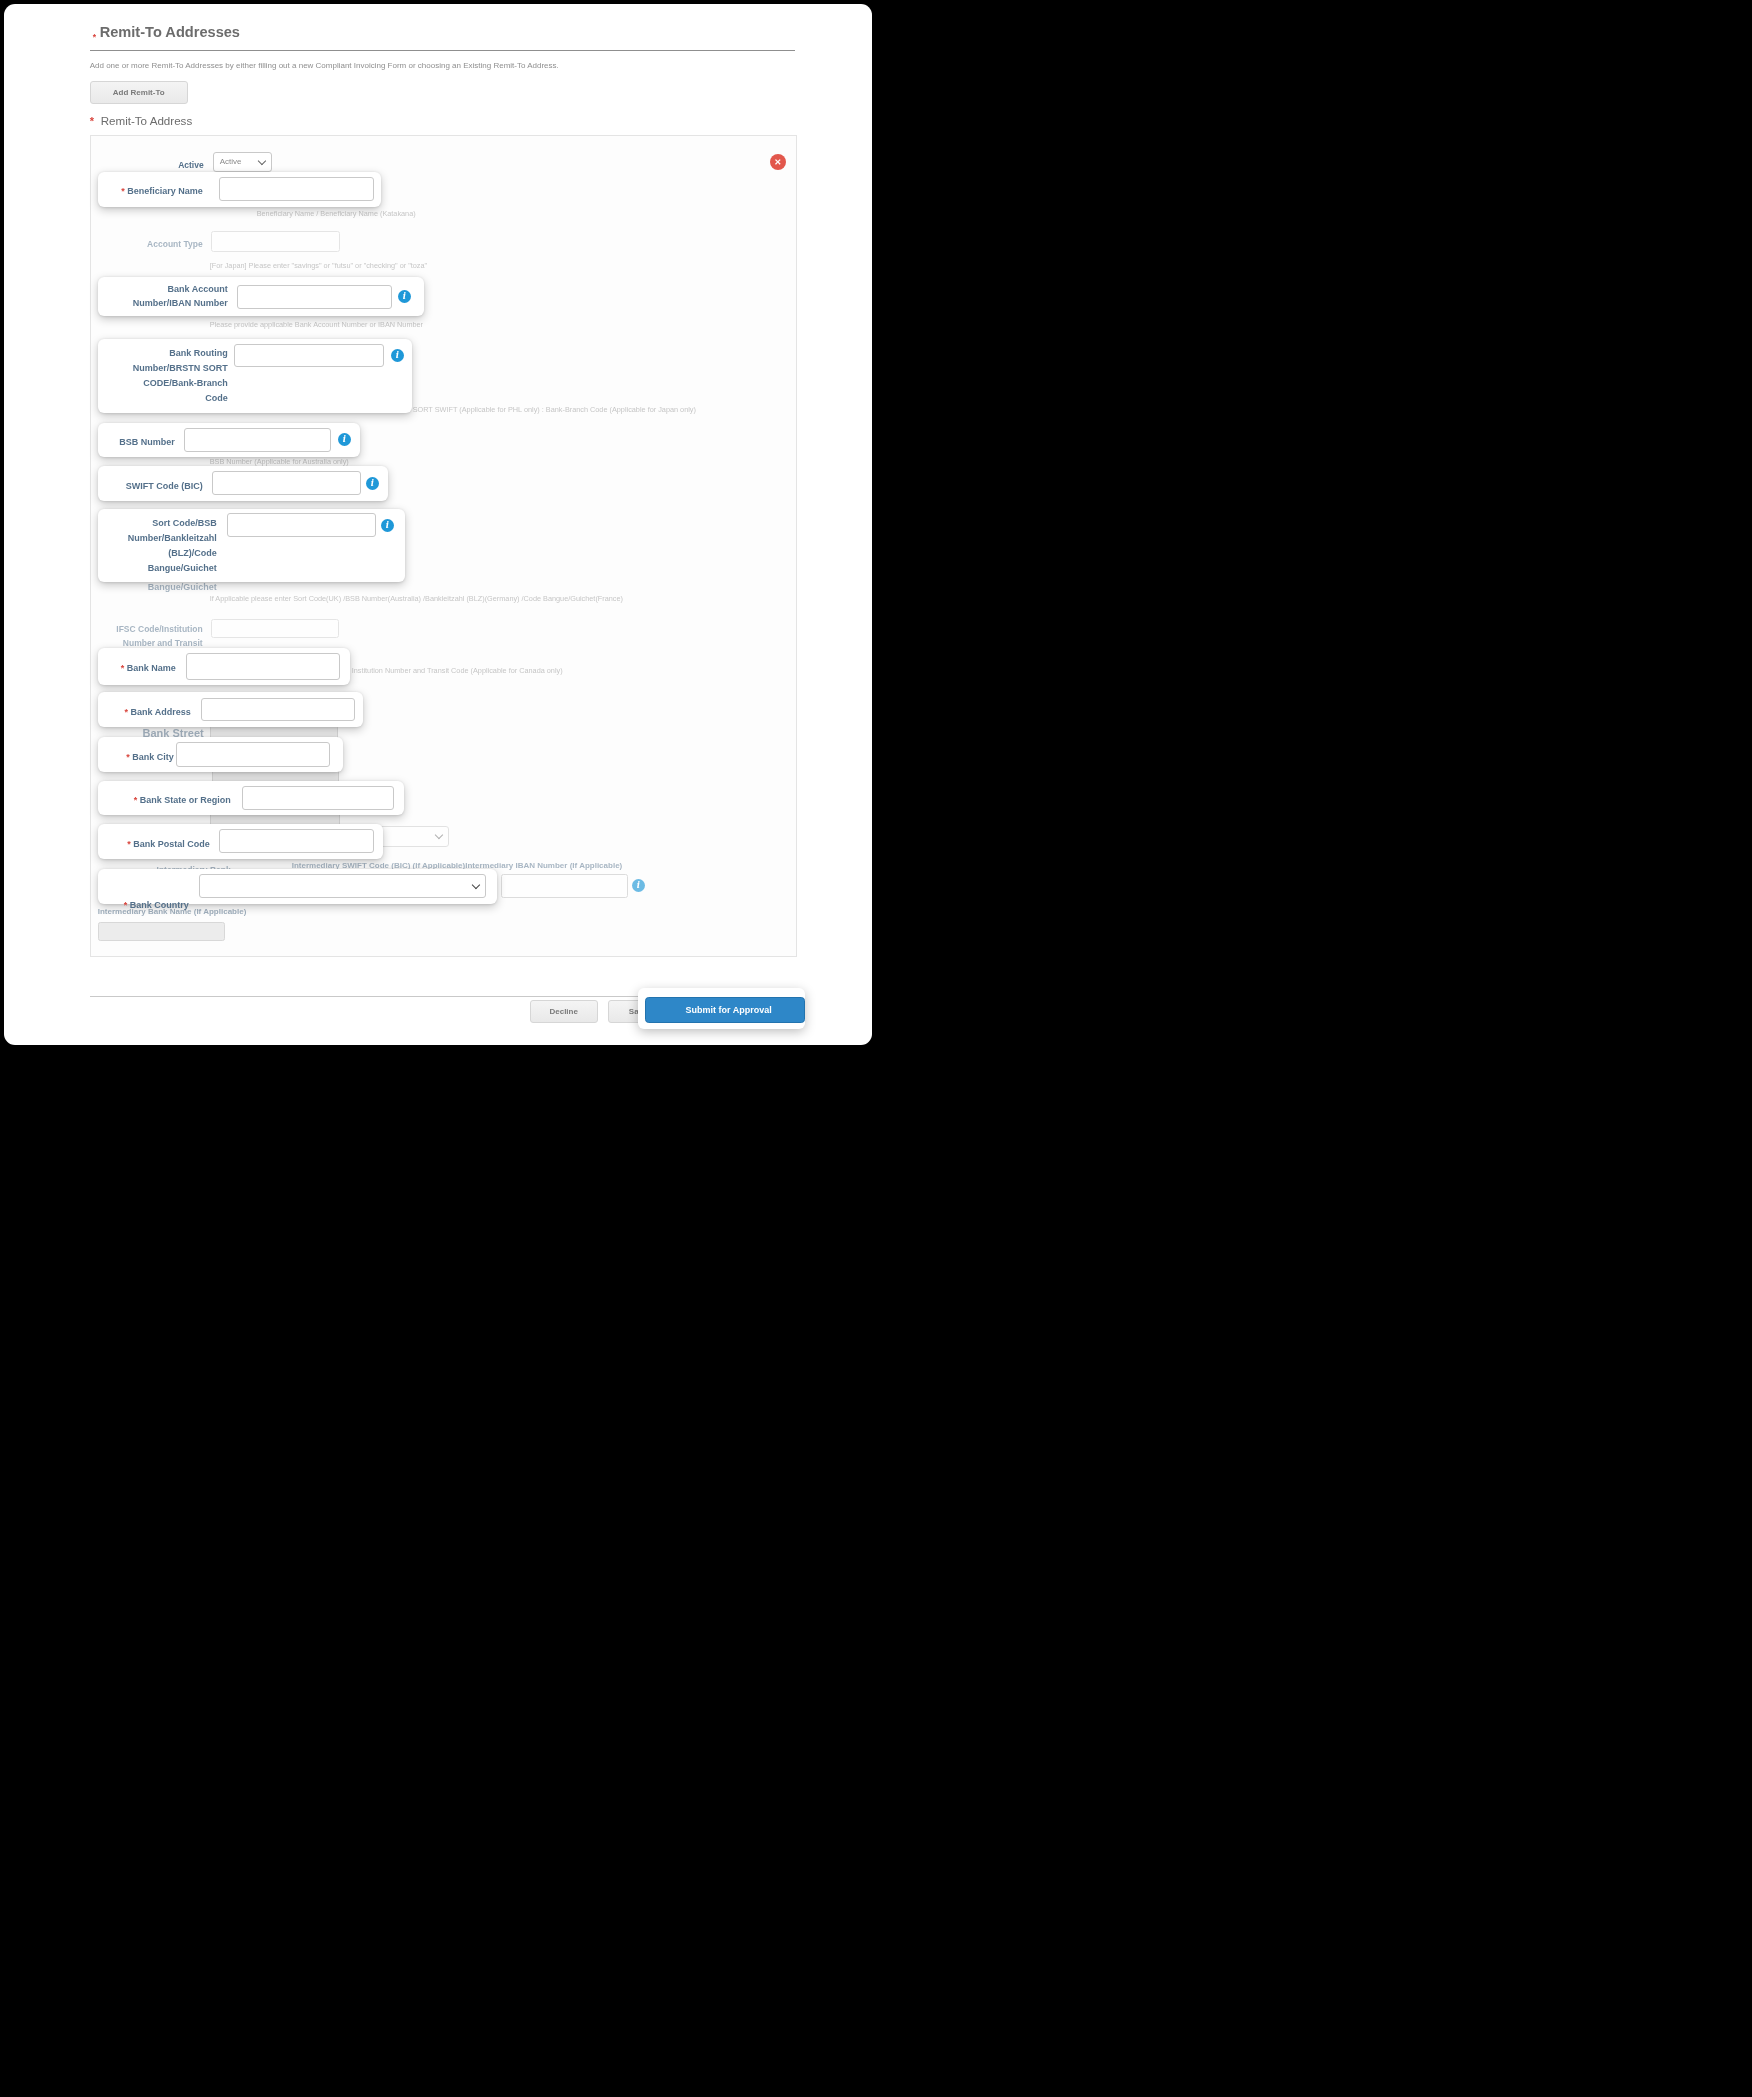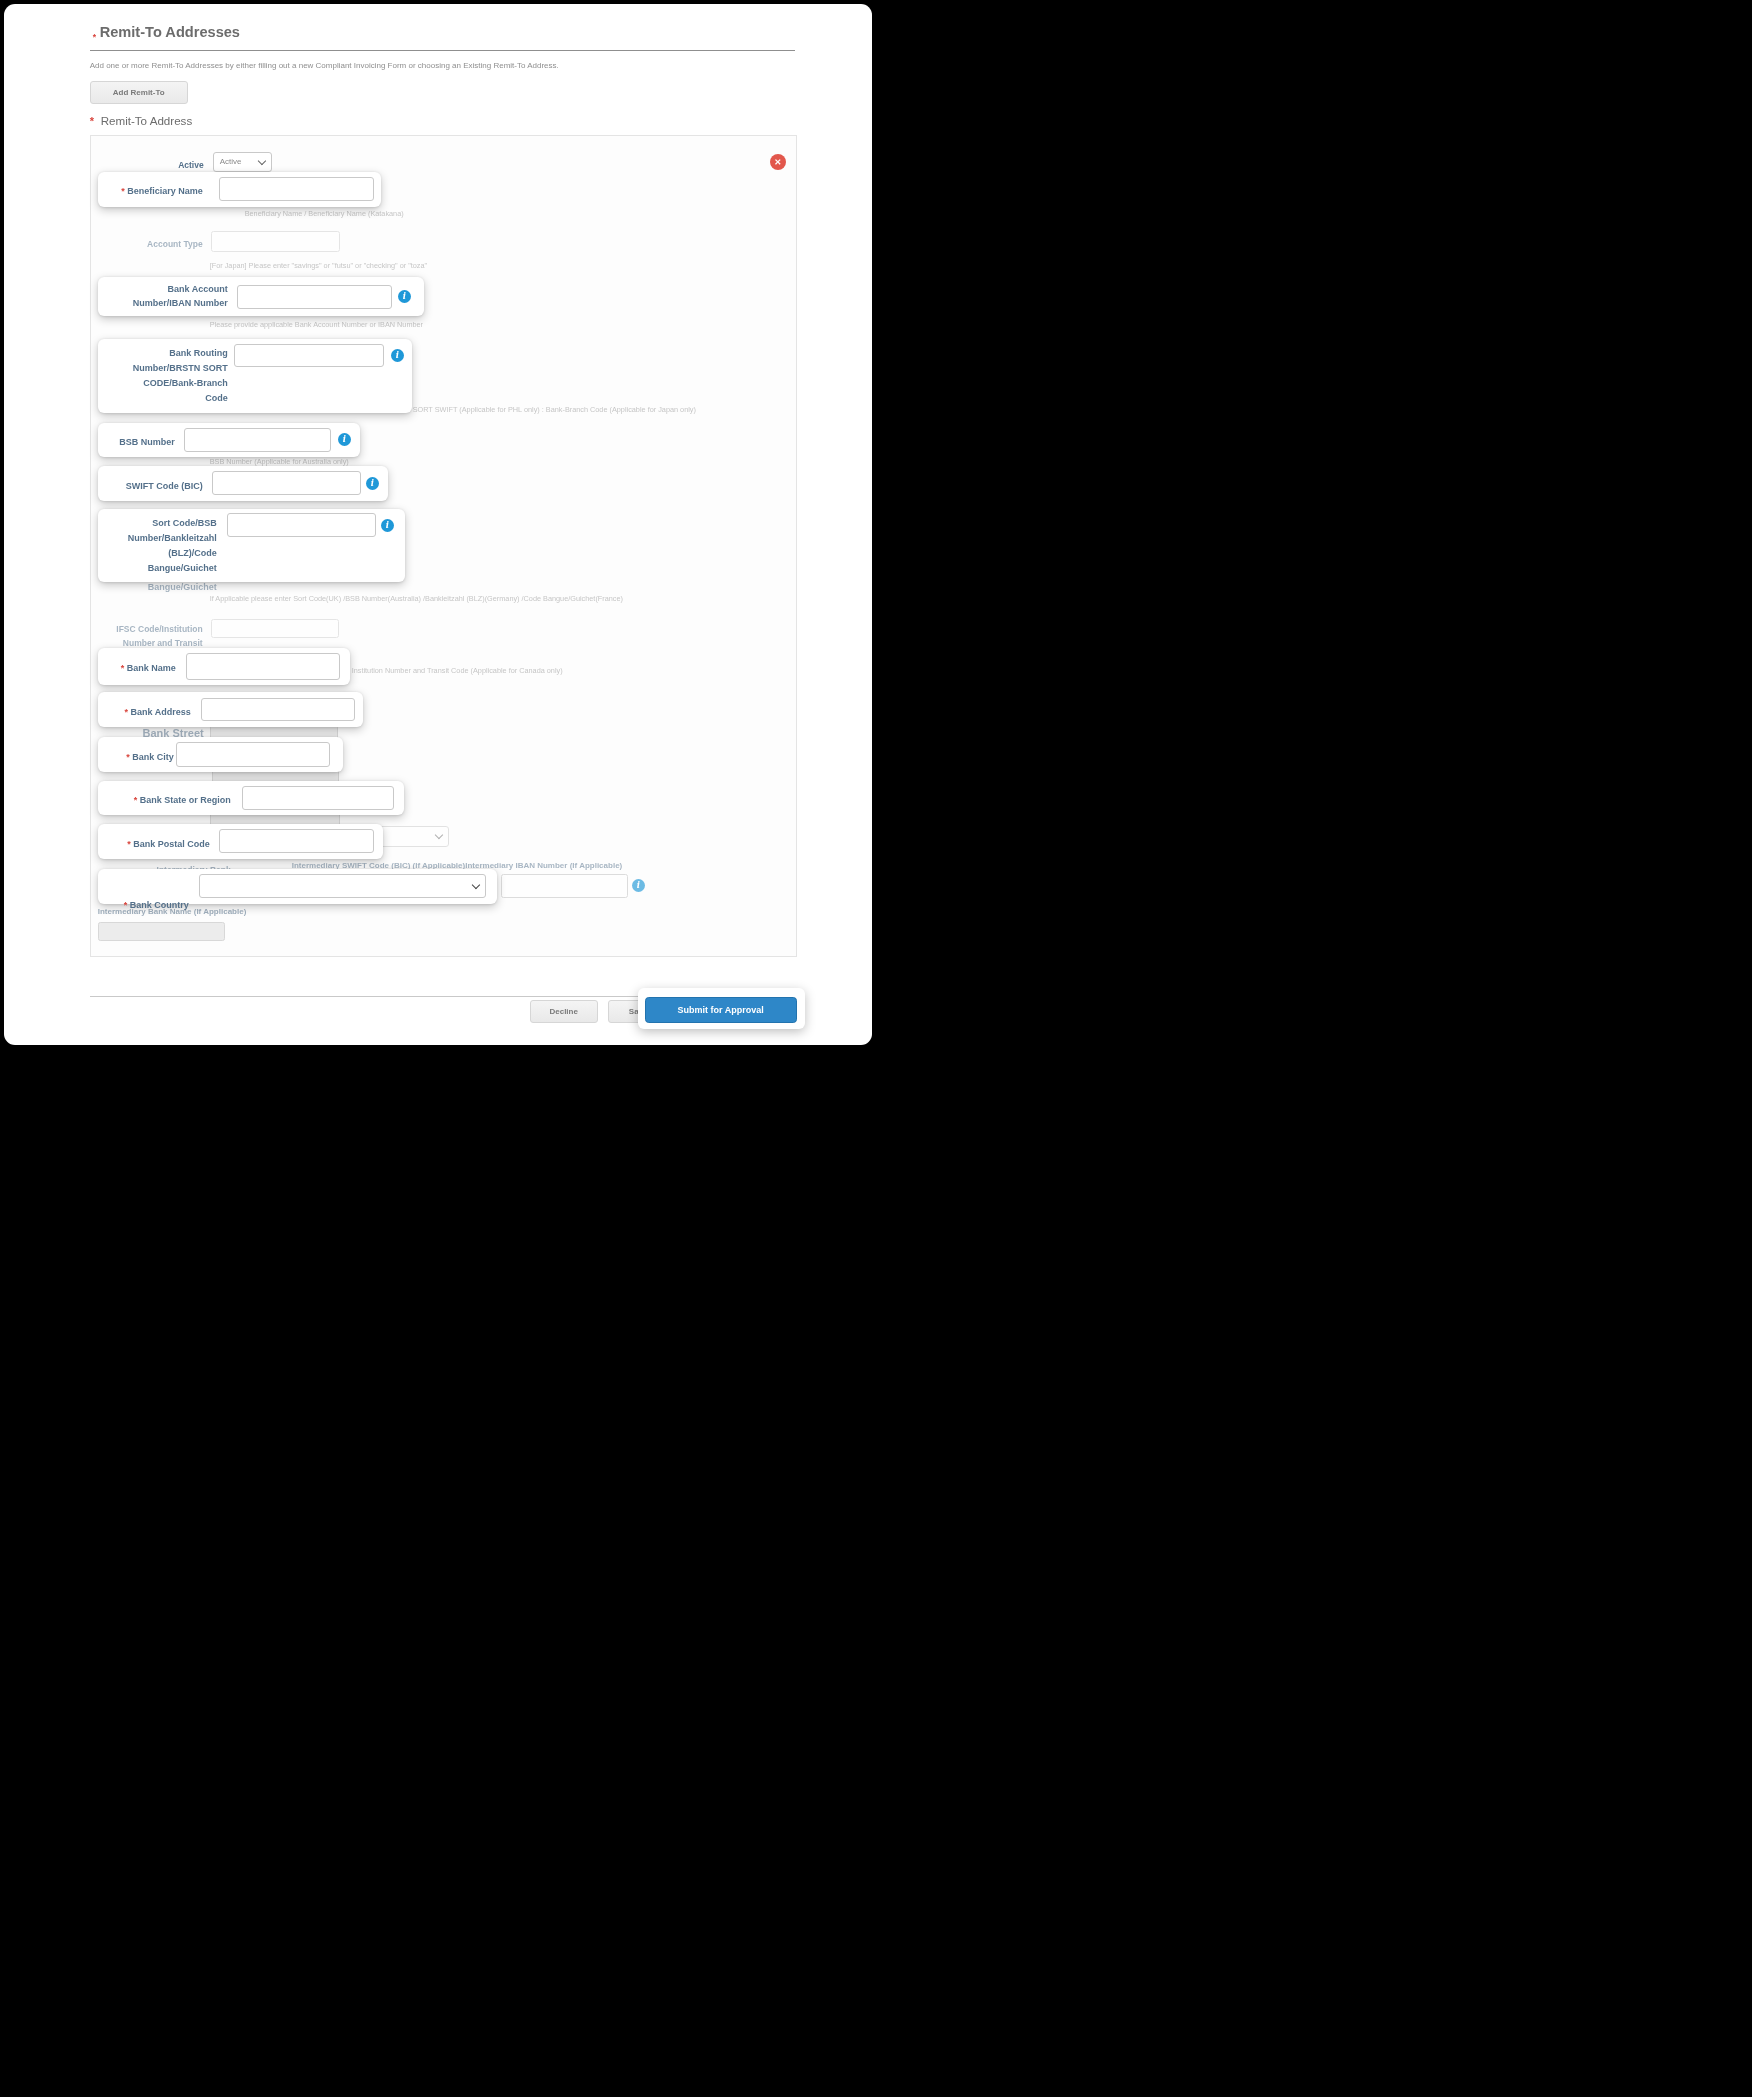--- a/index.html
+++ b/index.html
@@ -35,21 +35,21 @@
   .ghost-white{background:#fff;border:0.6px solid #cfcfcf;border-radius:2.4px;z-index:1;box-sizing:border-box;}
   .ghost-hdr{font-weight:bold;color:#54708a;font-size:8px;white-space:nowrap;}
 
   .selectbox{background:#fff;border:0.6px solid #c9c9c9;border-radius:3px;box-sizing:border-box;display:flex;
     align-items:center;color:#8a8a8a;font-size:8px;padding:0 6px;cursor:pointer;}
   .chev{width:4.9px;height:4.9px;border-right:1.2px solid #666;border-bottom:1.2px solid #666;transform:rotate(45deg);margin-left:auto;margin-top:-2.4px;}
 
   .footer-rule{height:0.6px;background:#c9c9c9;}
   .spotlight{background:#fff;border-radius:6px;box-shadow:0 3px 11px rgba(0,0,0,.25);z-index:2;}
   .btn-submit{background:#2e87c8;border:0.6px solid #2273ae;border-radius:3.7px;color:#fff;font-weight:bold;font-size:9px;
-    display:flex;align-items:center;justify-content:center;cursor:pointer;z-index:3;}
+    display:flex;align-items:center;justify-content:center;cursor:pointer;z-index:3;padding-left:8px;}
 </style>
 </head>
 <body>
 
 <div class="stage">
 <div class="page">
 
   <span class="abs title-req" style="left:89px;top:28px;">*</span>
   <div class="abs title" style="left:96px;top:20px;">Remit-To Addresses</div>
   <div class="abs rule" style="left:86px;top:46px;width:705px;"></div>
@@ -64,21 +64,21 @@
 
   <div class="abs lbl" style="left:146px;top:154px;width:54px;font-size:8.5px;">Active</div>
   <div class="abs selectbox" style="left:209px;top:148px;width:59px;height:20px;">
     <span>Active</span>
     <span class="chev"></span>
   </div>
 
   <div class="abs card" style="left:94px;top:168px;width:283px;height:35px;"></div>
   <div class="abs lbl" style="left:97px;top:180px;width:102px;z-index:3;"><span class="req">*</span><span>Beneficiary Name</span></div>
   <input class="abs inp" style="left: 215px; top: 173px; width: 155px; height: 24px;" readonly="">
-  <div class="abs help" style="left:206px;top:205px;padding-left:35px;">Beneficiary Name / Beneficiary Name (Katakana)</div>
+  <div class="abs help" style="left:218px;top:205px;padding-left:35px;">Beneficiary Name / Beneficiary Name (Katakana)</div>
 
   <div class="abs lbl ghost" style="left:108px;top:233px;width:91px;font-size:8.5px;">Account Type</div>
   <input class="abs ghost-white ghost" style="left: 207px; top: 227px; width: 129px; height: 21px;" readonly="">
   <div class="abs help" style="left:206px;top:257px;">[For Japan] Please enter "savings" or "futsu" or "checking" or "toza"</div>
 
   <div class="abs card" style="left:94px;top:273px;width:326px;height:39px;"></div>
   <div class="abs lbl" style="left:111px;top:278px;width:113px;line-height:14.6px;z-index:3;">Bank Account Number/IBAN Number</div>
   <input class="abs inp" style="left: 233px; top: 281px; width: 155px; height: 24px;" readonly="">
   <div class="abs info" style="left:394px;top:286px;">i</div>
   <div class="abs help" style="left:206px;top:316px;">Please provide applicable Bank Account Number or IBAN Number</div>

